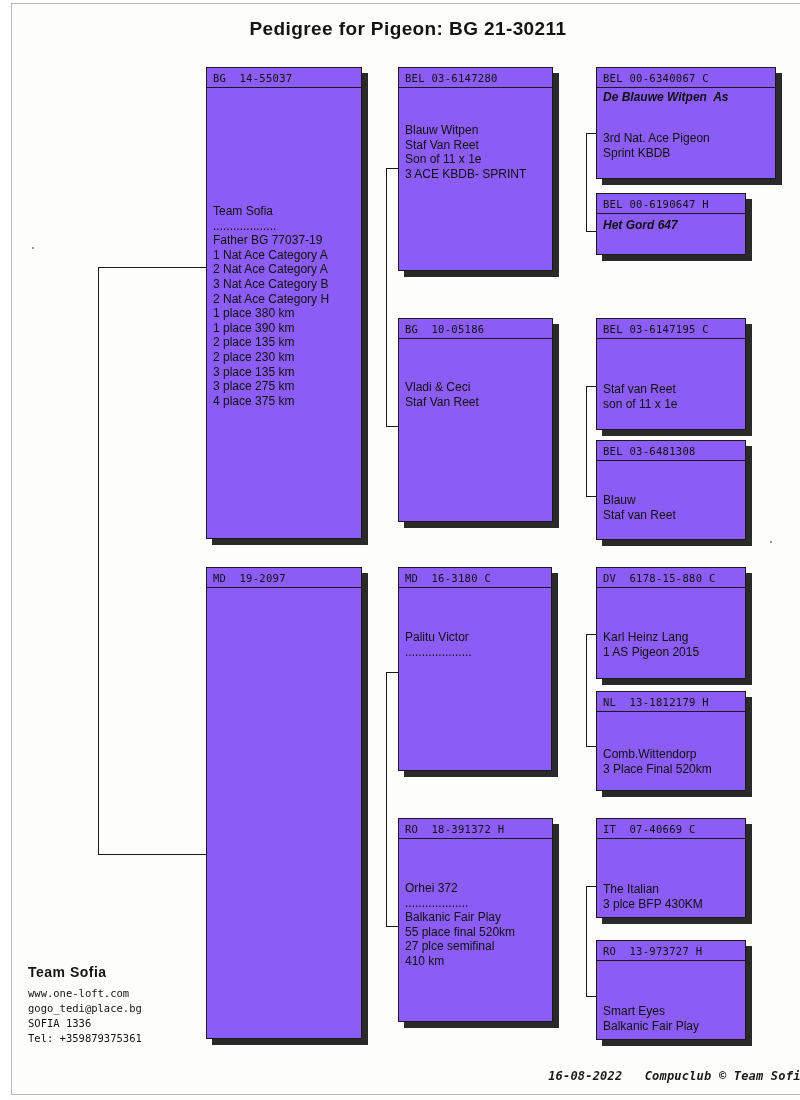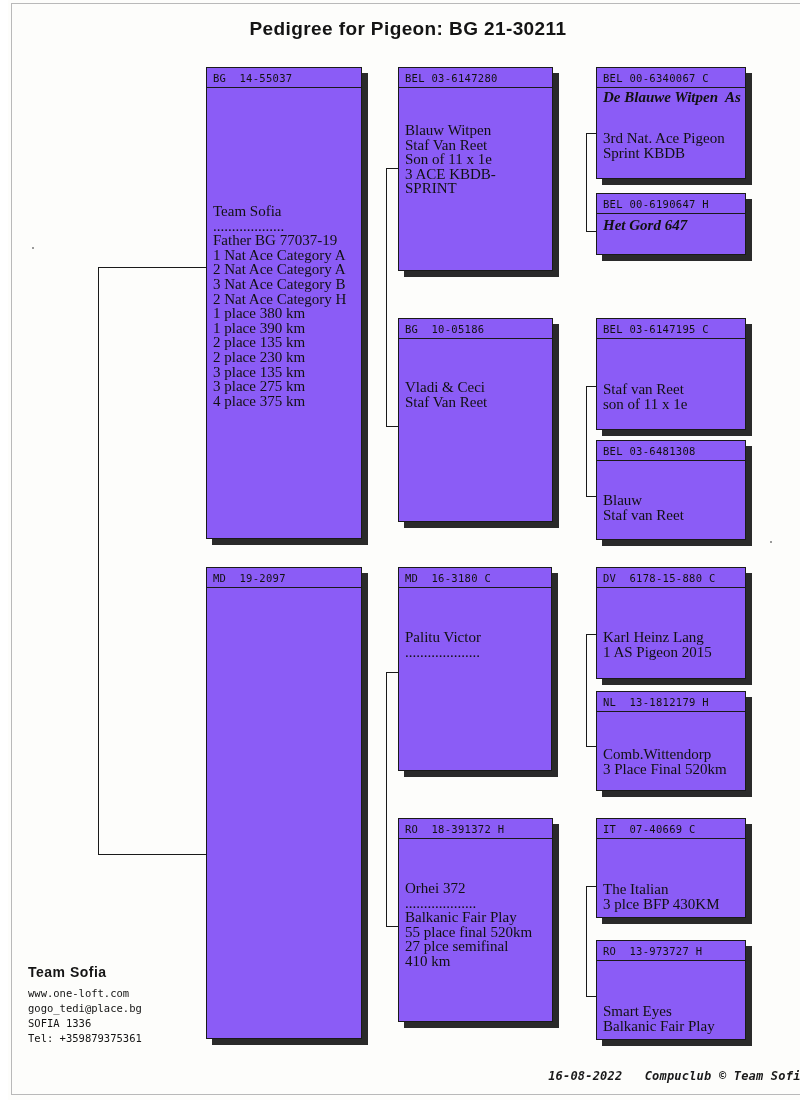--- a/index.html
+++ b/index.html
@@ -66,24 +66,24 @@
     left: 0;
     top: 19px;
     width: 100%;
     height: 1px;
     background: #1a1a1a;
   }
   .box .body {
     position: absolute;
     left: 6px;
     right: 4px;
-    font-size: 15px;
+    font-size: 12px;
     line-height: 14.6px;
     white-space: pre-wrap;
-    font-family: Liberation Serif, serif;
+    font-family: Liberation Sans, sans-serif;
   }
   .box .body.italic {
     font-style: italic;
     font-weight: bold;
   }
 
   
   .ln {
     position: absolute;
     background: #1a1a1a;
@@ -188,21 +188,21 @@
     <div class="hdr">RO  18-391372 H</div>
     <div class="hdr-rule"></div>
     <div class="body" style="top:62px;">Orhei 372
 ...................
 Balkanic Fair Play
 55 place final 520km
 27 plce semifinal
 410 km</div>
   </div>
 
-  <div class="box" style="left:588px; top:67px; width:150px; height:112px;">
+  <div class="box" style="left:588px; top:67px; width:180px; height:112px;">
     <div class="hdr">BEL 00-6340067 C</div>
     <div class="hdr-rule"></div>
     <div class="body italic" style="top:22px;">De Blauwe Witpen  As</div>
     <div class="body" style="top:63px;">3rd Nat. Ace Pigeon
 Sprint KBDB</div>
   </div>
 
   <div class="box" style="left:588px; top:193px; width:150px; height:62px;">
     <div class="hdr">BEL 00-6190647 H</div>
     <div class="hdr-rule"></div>

